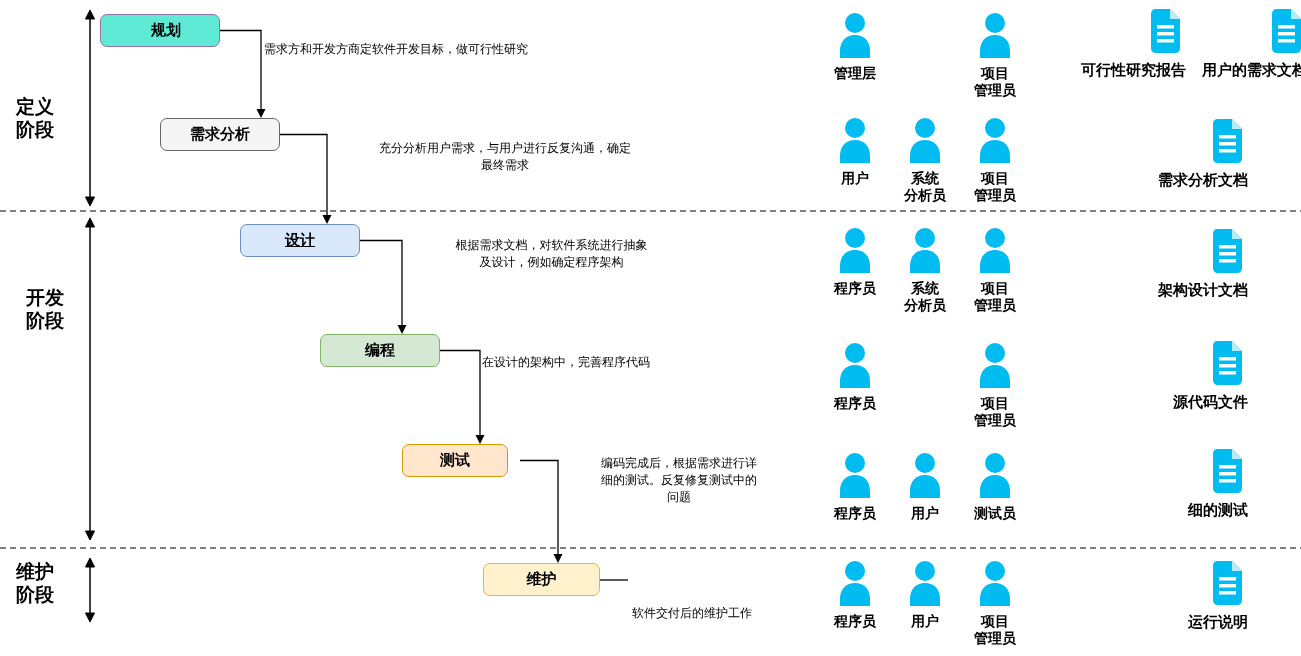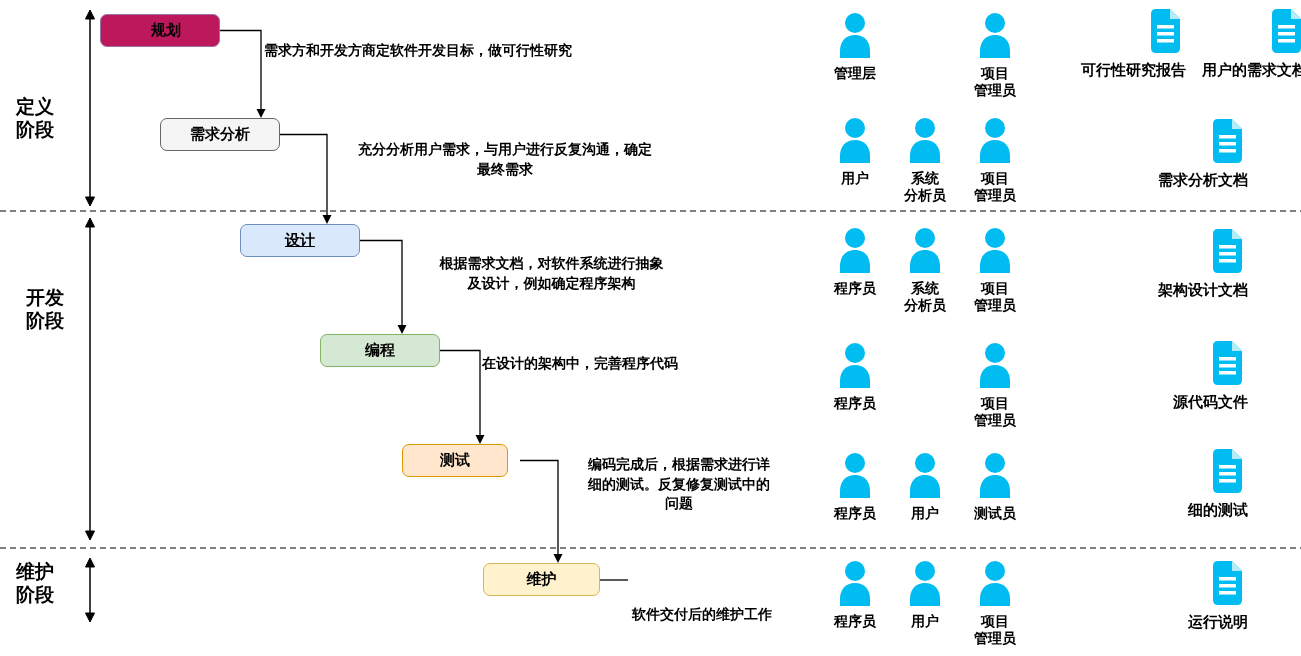--- a/index.html
+++ b/index.html
@@ -27,22 +27,22 @@
     box-sizing: border-box;
     display: flex;
     align-items: center;
     justify-content: center;
     font-size: 15px;
     font-weight: bold;
     background: #f5f5f5;
   }
   .desc {
     position: absolute;
-    font-size: 14px;
-    font-weight: bold;
+    font-size: 12px;
+    font-weight: normal;
     line-height: 1.4;
     white-space: pre-line;
   }
   .desc.center { text-align: center; }
   .desc.nowrap { white-space: nowrap; }
   .person {
     position: absolute;
     width: 70px;
     display: flex;
     flex-direction: column;
@@ -120,21 +120,21 @@
     </g>
   </svg>
 
   <div class="phase-label" style="left:16px; top:96px;">定义
 阶段</div>
   <div class="phase-label" style="left:16px; top:287px;text-align:right;">开发
 阶段</div>
   <div class="phase-label" style="left:16px; top:561px;">维护
 阶段</div>
 
-  <div class="stage-box" style="left: 100px; top: 14px; background-color: #be185d; border-color: rgb(150, 115, 166); padding-left: 12px;">
+  <div class="stage-box" style="left: 100px; top: 14px; background-color: #5eead4; border-color: rgb(150, 115, 166); padding-left: 12px;">
     <span>规划</span>
   </div>
   <div class="stage-box" style="left: 160px; top: 118px; background-color: rgb(245, 245, 245); border-color: rgb(102, 102, 102);">
     <span>需求分析</span>
   </div>
   <div class="stage-box" style="left: 240px; top: 224px; background-color: rgb(218, 232, 252); border-color: rgb(108, 142, 191); text-decoration: underline;">
     <span>设计</span>
   </div>
   <div class="stage-box" style="left: 320px; top: 334px; background-color: rgb(213, 232, 212); border-color: rgb(130, 179, 102);">
     <span>编程</span>
@@ -142,21 +142,21 @@
   <div class="stage-box" style="left: 402px; top: 444px; width: 106px; background-color: rgb(255, 230, 204); border-color: rgb(215, 155, 0);">
     <span>测试</span>
   </div>
   <div class="stage-box" style="left: 483px; top: 563px; width: 117px; background-color: rgb(255, 242, 204); border-color: rgb(214, 182, 86);">
     <span>维护</span>
   </div>
 
   <div class="desc nowrap" style="left:264px; top:41px;">需求方和开发方商定软件开发目标，做可行性研究</div>
   <div class="desc center" style="left:340px; top:140px; width:330px;">充分分析用户需求，与用户进行反复沟通，确定
 最终需求</div>
-  <div class="desc center" style="left:404px; top:254px; width:295px;">根据需求文档，对软件系统进行抽象
+  <div class="desc center" style="left:404px; top:237px; width:295px;">根据需求文档，对软件系统进行抽象
 及设计，例如确定程序架构</div>
   <div class="desc nowrap" style="left:482px; top:354px;">在设计的架构中，完善程序代码</div>
   <div class="desc center" style="left:563px; top:455px; width:232px;">编码完成后，根据需求进行详
 细的测试。反复修复测试中的
 问题</div>
   <div class="desc nowrap" style="left:632px; top:579px;margin-top:26px;">软件交付后的维护工作</div>
 
   <div class="person" style="left: 820px; top: 12px; color: rgb(0, 188, 240);">
     <span><svg width="44" height="46" viewBox="0 0 44 46">
           <circle cx="22" cy="11" r="10" fill="currentColor"></circle>

